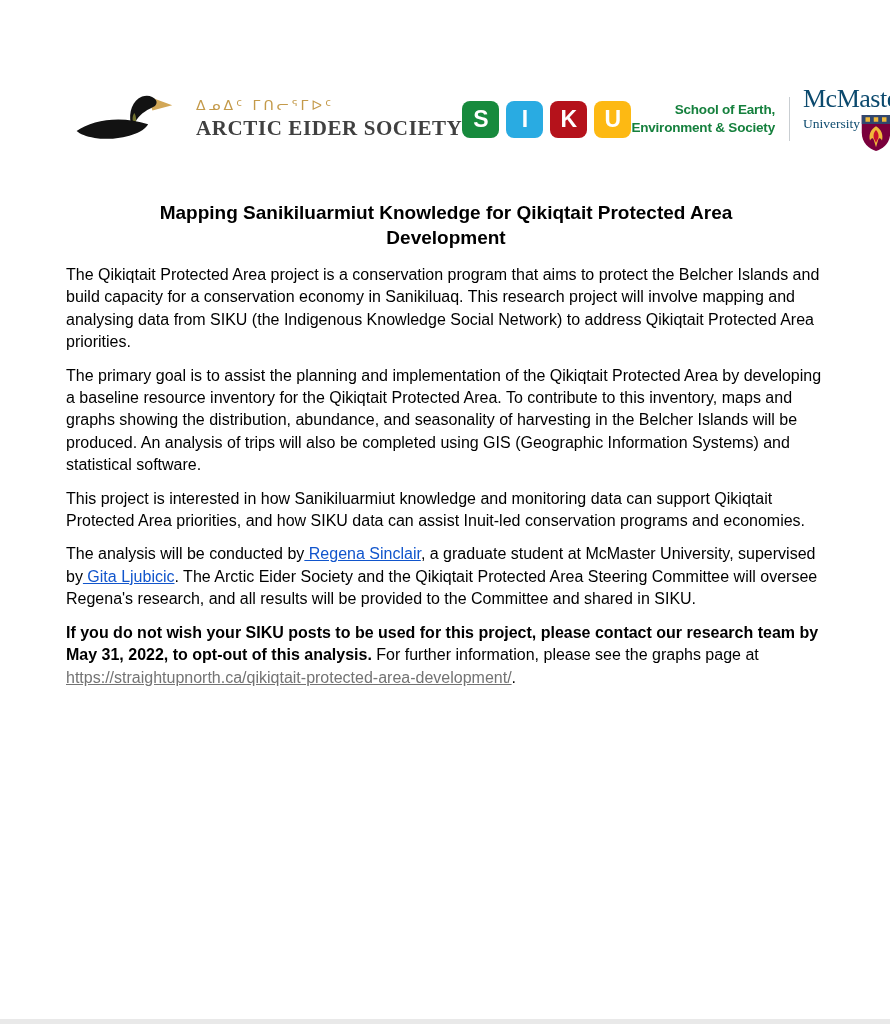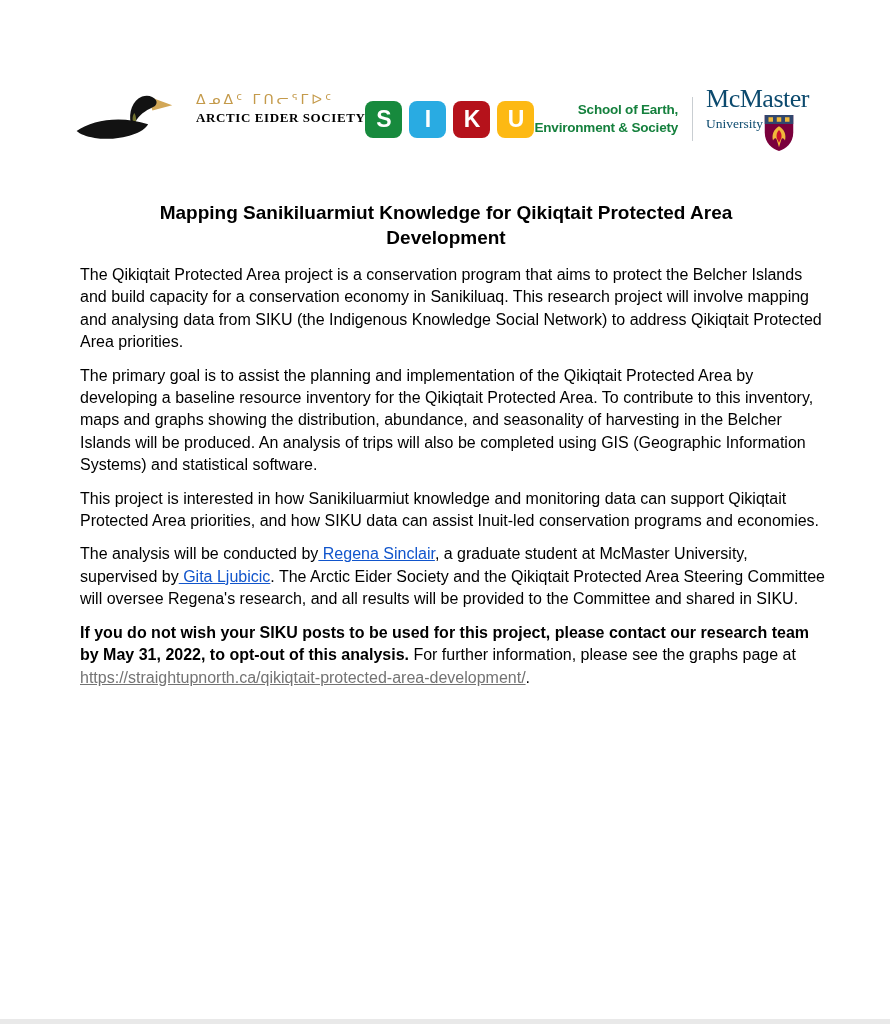--- a/index.html
+++ b/index.html
@@ -14,36 +14,36 @@
     overflow: hidden;
   }
 
   
   .logo-row {
     display: flex;
     align-items: center;
     justify-content: space-between;
     margin: 86px 100px 0 74px;
   }
-  .aes-logo { display: flex; align-items: flex-start; gap: 10px; }
+  .aes-logo { display: flex; align-items: center; gap: 10px; }
   .aes-duck { width: 112px; height: 56px; flex: 0 0 auto; }
   .aes-text { display: flex; flex-direction: column; }
   .aes-syllabics {
     font-family: "DejaVu Sans", sans-serif;
     font-size: 14px;
     letter-spacing: 3px;
     margin-bottom: 3px;
     white-space: nowrap;
   }
   .aes-name {
     font-family: "Liberation Serif", serif;
     font-weight: bold;
-    font-size: 13px;
+    font-size: 21px;
     letter-spacing: 0.6px;
-    color: #000000;
+    color: #404040;
     white-space: nowrap;
   }
 
   .siku-logo { display: flex; gap: 7px; }
   .siku-block {
     width: 37px; height: 37px;
     border-radius: 8px;
     display: flex; align-items: center; justify-content: center;
     color: #ffffff;
     font-weight: bold;
@@ -78,21 +78,21 @@
     font-size: 19px;
     font-weight: bold;
     line-height: 25px;
     text-align: center;
     max-width: 680px;
     margin: 48px auto 14px auto;
   }
   .doc-body p {
     font-size: 16px;
     line-height: 22.4px;
-    margin: 0 0 11px 14px;
+    margin: 0 0 11px 0;
   }
   a.doc-link { text-decoration: underline; cursor: pointer; }
 
   .page-bottom-edge {
     position: absolute;
     left: 0; bottom: 0;
     width: 100%; height: 5px;
     background: #e9e9e9;
   }
 </style>

